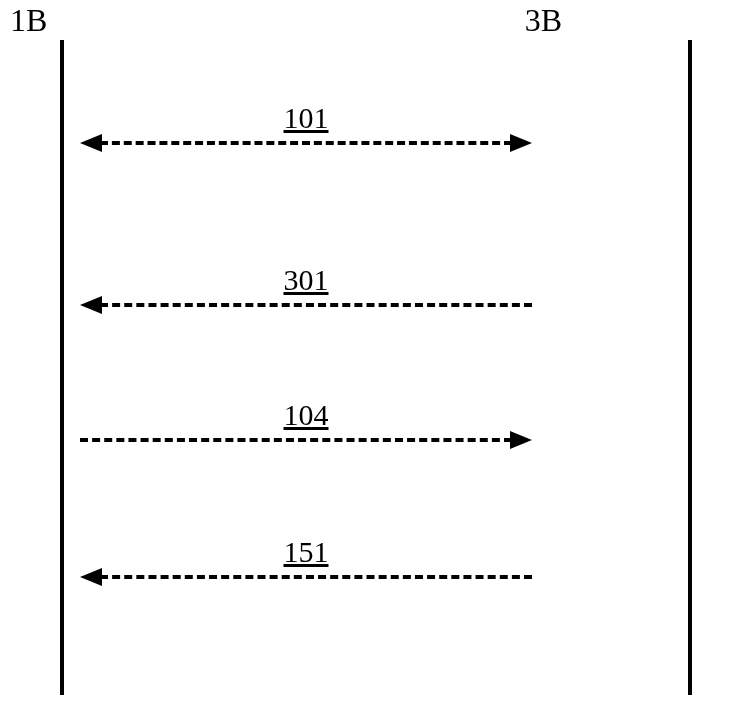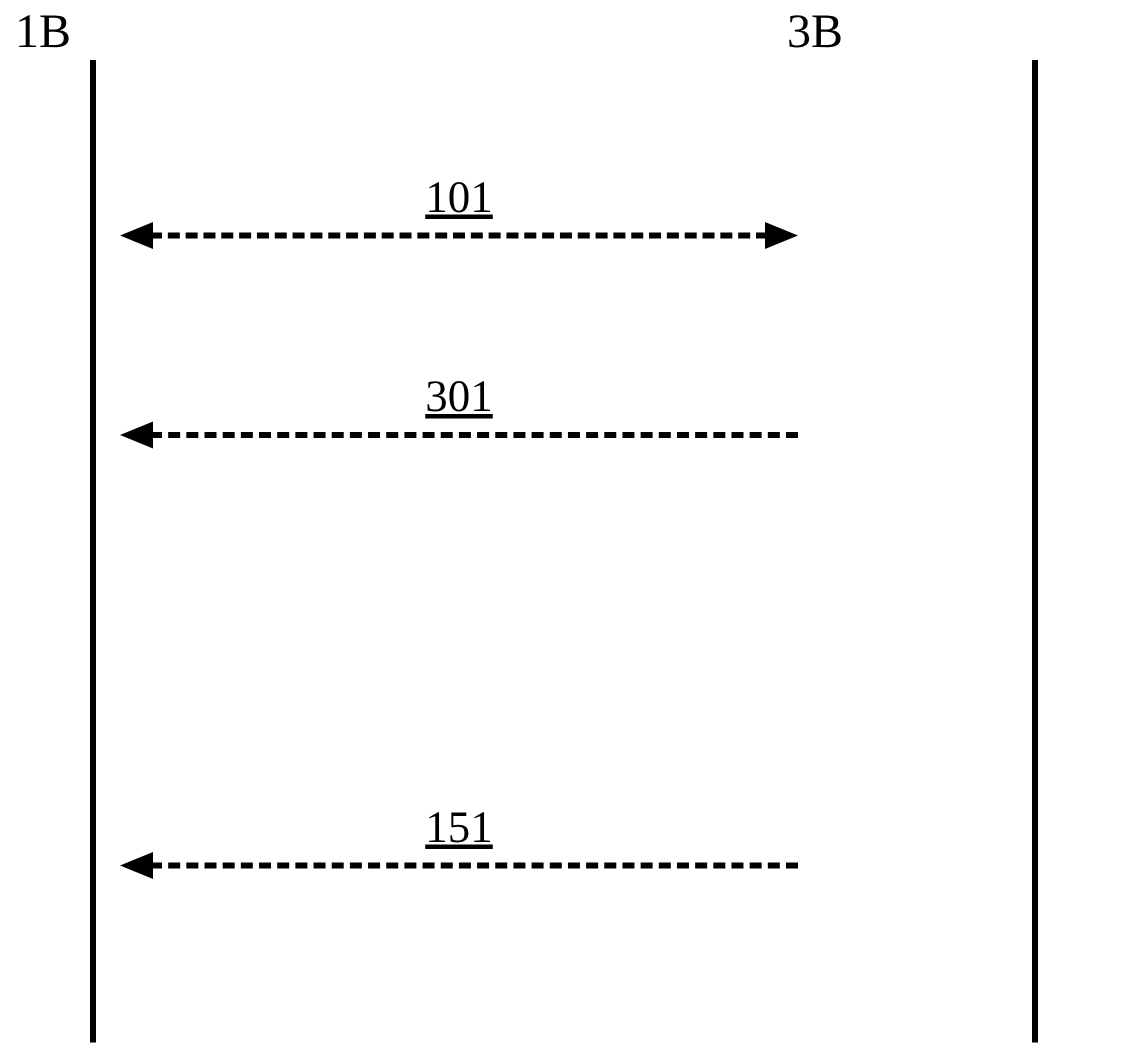--- a/index.html
+++ b/index.html
@@ -70,33 +70,38 @@
 <body>
 
 <div class="canvas">
 
   <div class="participant-label" style="left:10px; top:2px;">1B</div>
   <div class="participant-label" style="right:30px; top:2px;">3B</div>
 
   <div class="lifeline" style="left:60px;"></div>
   <div class="lifeline" style="left:688px;"></div>
 
-  <div class="message-row" style="top:155px;">
+  <div class="message-row" style="top:141px;">
     <div class="message-label">101</div>
     <div class="dashed-line" style="left:20px; right:20px;"></div>
     <div class="arrowhead left" style="left:0px;"></div>
     <div class="arrowhead right" style="right:0px;"></div>
   </div>
 
-  <div class="message-row" style="top:288px;">
+  <div class="message-row" style="top:303px;">
     <div class="message-label">301</div>
     <div class="dashed-line" style="left:20px; right:0px;"></div>
     <div class="arrowhead left" style="left:0px;"></div>
   </div>
 
+  <div class="message-row" style="top:438px;">
+    <div class="message-label">104</div>
+    <div class="dashed-line" style="left:0px; right:20px;"></div>
+    <div class="arrowhead right" style="right:0px;"></div>
+  </div>
 
   <div class="message-row" style="top:575px;">
     <div class="message-label">151</div>
     <div class="dashed-line" style="left:20px; right:0px;"></div>
     <div class="arrowhead left" style="left:0px;"></div>
   </div>
 
 </div>
 
 </body></html>

